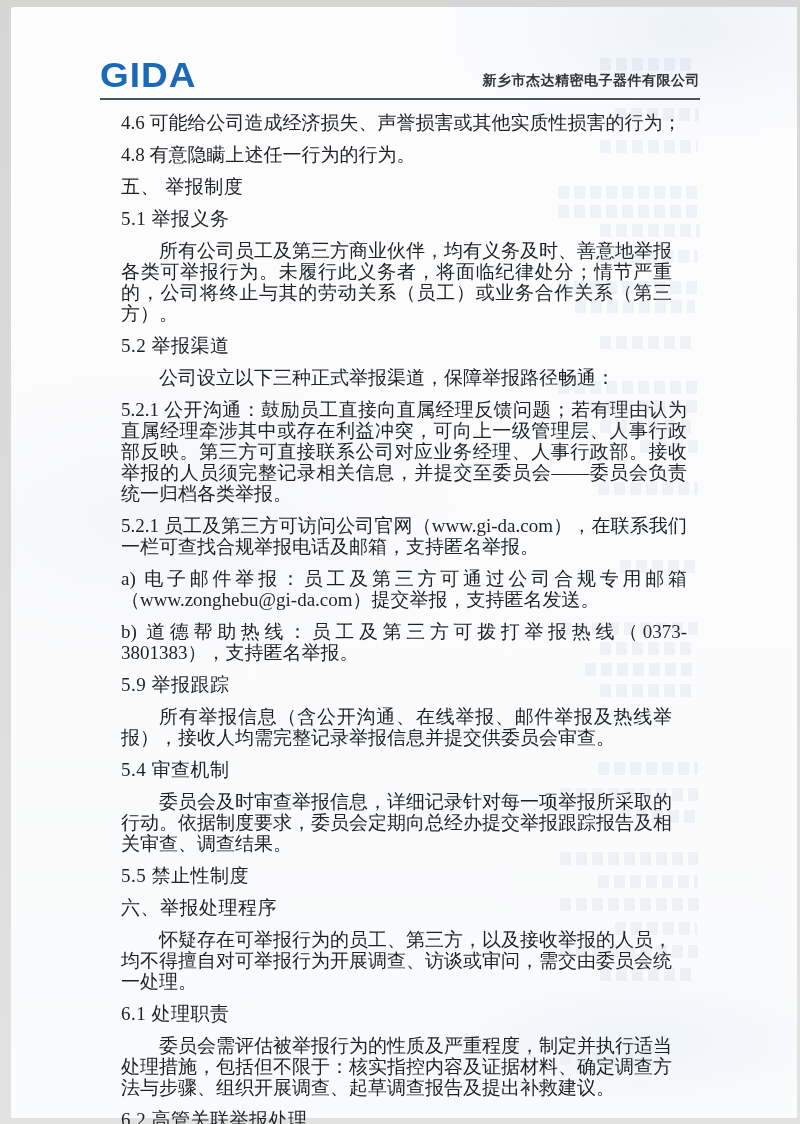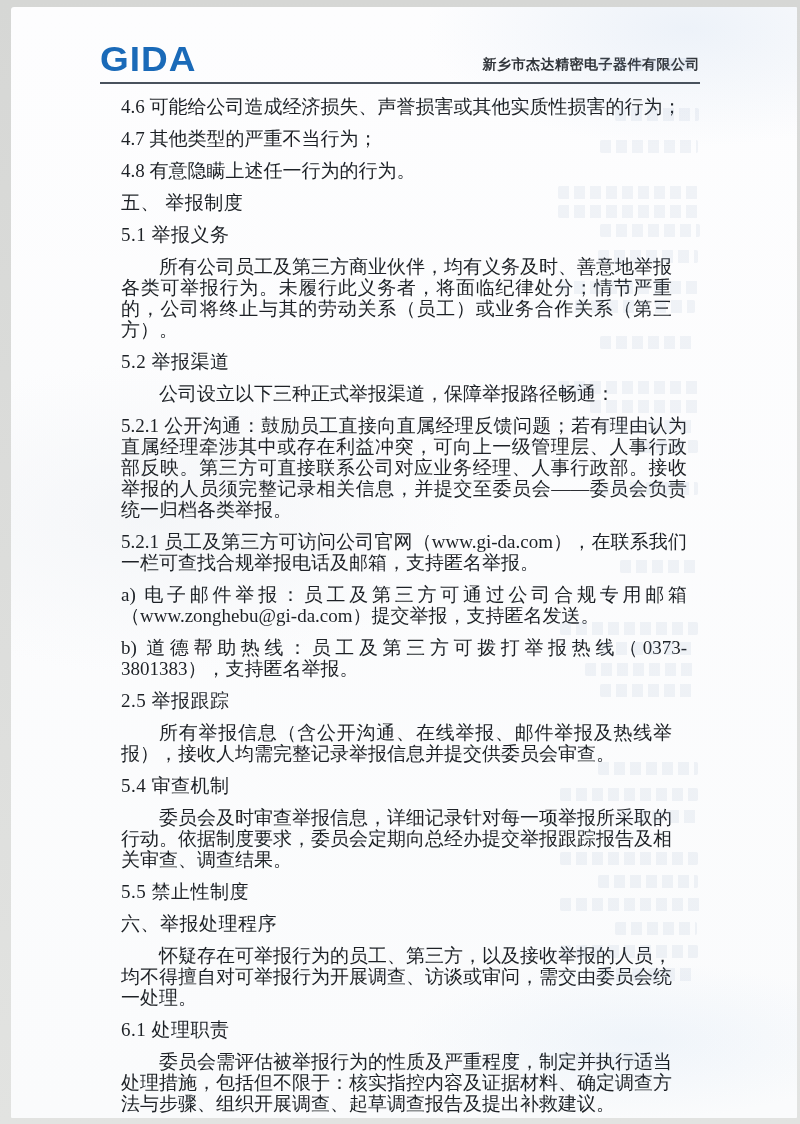--- a/index.html
+++ b/index.html
@@ -21,21 +21,21 @@
     background:
       radial-gradient(ellipse 420px 190px at 86% 2%, rgba(203,219,238,.32), transparent 62%),
       radial-gradient(ellipse 520px 260px at 18% 46%, rgba(236,239,243,.45), transparent 60%),
       radial-gradient(ellipse 360px 120px at 80% 93%, rgba(214,229,245,.30), transparent 65%),
       linear-gradient(#fdfdfe,#fafbfc);
     border-radius:3px 1px 1px 1px;
   }
 
   .doc-header{
     display:flex;align-items:flex-end;justify-content:space-between;
-    margin:0 97px 0 89px;
+    margin:16px 97px 0 89px;
     padding:35px 0 6px 0;
     border-bottom:2px solid var(--rule-dark);
   }
   .logo{
     font-family:"Liberation Sans","DejaVu Sans",sans-serif;
     font-weight:bold;font-size:37px;line-height:34px;
     color:var(--logo-blue);
     letter-spacing:1px;
     transform:scaleY(.94);transform-origin:bottom left;
   }
@@ -69,32 +69,31 @@
 <div class="screenshot">
   <div class="page">
 
     <div class="doc-header">
       <div class="logo">GIDA</div>
       <div class="company-name">新乡市杰达精密电子器件有限公司</div>
     </div>
 
     <div class="doc-content">
       <div class="block item">4.6 可能给公司造成经济损失、声誉损害或其他实质性损害的行为；</div>
-      <div class="block item">4.7 其他类型的严重不当行为；</div>
       <div class="block item">4.8 有意隐瞒上述任一行为的行为。</div>
       <div class="block h1">五、 举报制度</div>
       <div class="block h2">5.1 举报义务</div>
       <div class="block para">所有公司员工及第三方商业伙伴，均有义务及时、善意地举报各类可举报行为。未履行此义务者，将面临纪律处分；情节严重的，公司将终止与其的劳动关系（员工）或业务合作关系（第三方）。</div>
       <div class="block h2">5.2 举报渠道</div>
       <div class="block para">公司设立以下三种正式举报渠道，保障举报路径畅通：</div>
       <div class="block item">5.2.1 公开沟通：鼓励员工直接向直属经理反馈问题；若有理由认为直属经理牵涉其中或存在利益冲突，可向上一级管理层、人事行政部反映。第三方可直接联系公司对应业务经理、人事行政部。接收举报的人员须完整记录相关信息，并提交至委员会——委员会负责统一归档各类举报。</div>
       <div class="block item">5.2.1 员工及第三方可访问公司官网（www.gi-da.com），在联系我们一栏可查找合规举报电话及邮箱，支持匿名举报。</div>
       <div class="block item">a) 电子邮件举报：员工及第三方可通过公司合规专用邮箱（www.zonghebu@gi-da.com）提交举报，支持匿名发送。</div>
       <div class="block item">b) 道德帮助热线：员工及第三方可拨打举报热线（0373-3801383），支持匿名举报。</div>
-      <div class="block h2">2.5 举报跟踪</div>
+      <div class="block h2">5.9 举报跟踪</div>
       <div class="block para">所有举报信息（含公开沟通、在线举报、邮件举报及热线举报），接收人均需完整记录举报信息并提交供委员会审查。</div>
       <div class="block h2">5.4 审查机制</div>
       <div class="block para">委员会及时审查举报信息，详细记录针对每一项举报所采取的行动。依据制度要求，委员会定期向总经办提交举报跟踪报告及相关审查、调查结果。</div>
       <div class="block h2">5.5 禁止性制度</div>
       <div class="block h1">六、举报处理程序</div>
       <div class="block para">怀疑存在可举报行为的员工、第三方，以及接收举报的人员，均不得擅自对可举报行为开展调查、访谈或审问，需交由委员会统一处理。</div>
       <div class="block h2">6.1 处理职责</div>
       <div class="block para">委员会需评估被举报行为的性质及严重程度，制定并执行适当处理措施，包括但不限于：核实指控内容及证据材料、确定调查方法与步骤、组织开展调查、起草调查报告及提出补救建议。</div>
       <div class="block h2">6.2 高管关联举报处理</div>
     </div>

